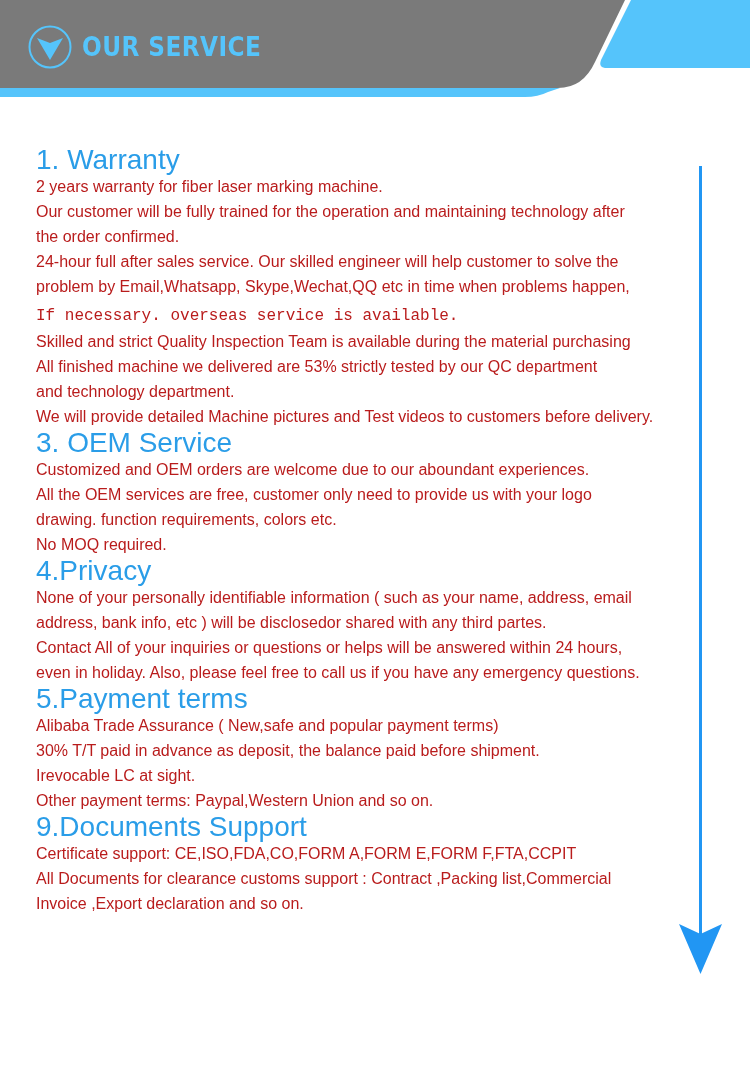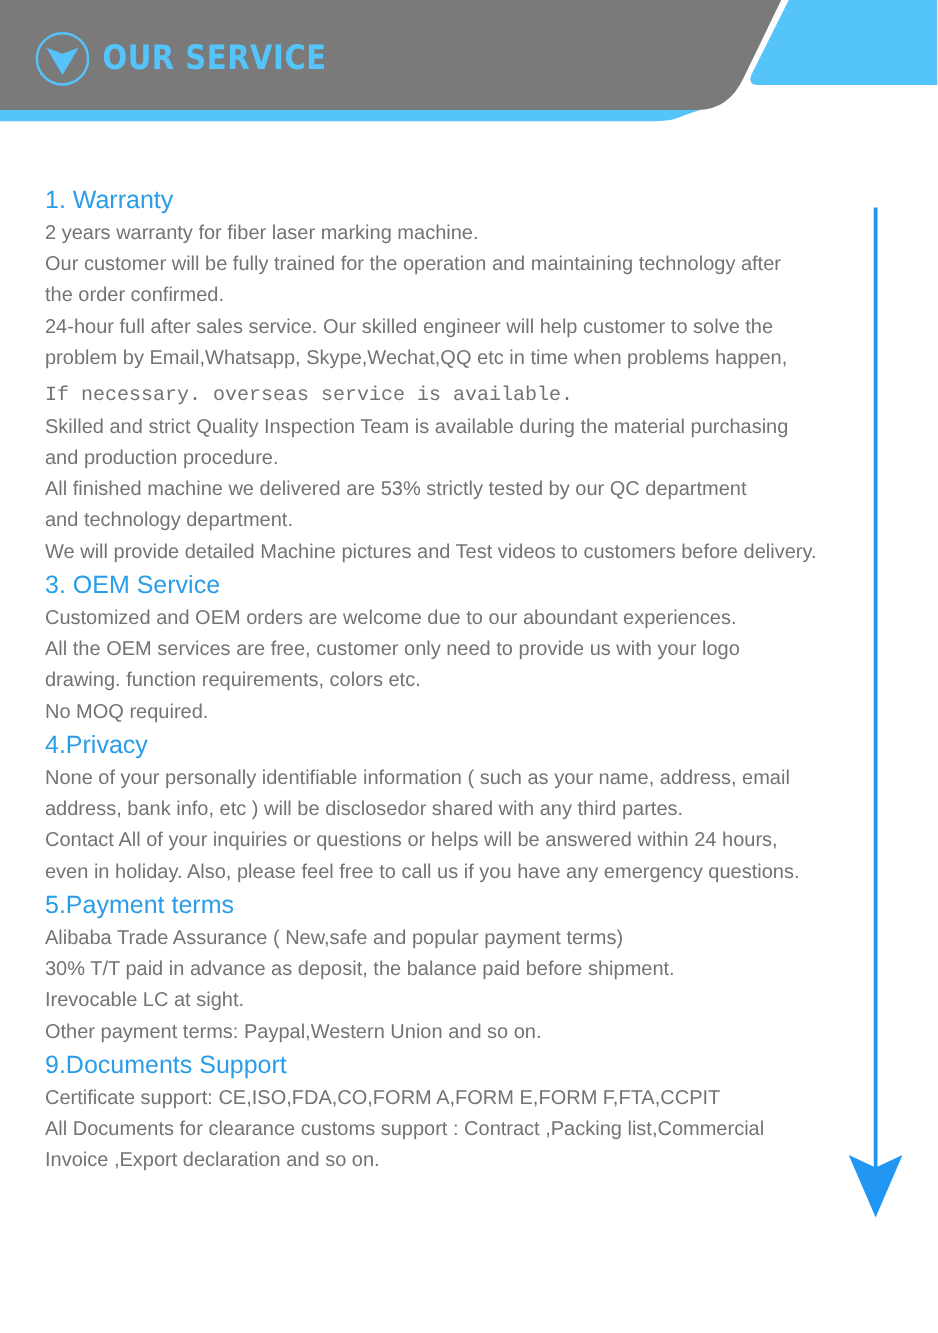--- a/index.html
+++ b/index.html
@@ -36,29 +36,29 @@
     white-space: nowrap;
   }
   .content {
     position: absolute;
     left: 36px; top: 146px;
     width: 650px;
   }
   .section { margin: 0; }
   .section-title {
     color: #2a9de8;
-    font-size: 20px;
+    font-size: 28px;
     line-height: 28px;
     height: 28px;
     margin: 0;
     font-weight: normal;
     white-space: nowrap;
   }
   .section-line {
-    color: #737373;
+    color: #b91c1c;
     font-size: 16px;
     line-height: 25px;
     margin: 0;
     white-space: nowrap;
   }
   .section-line.extra-gap { margin-top: 5px; font-family: Liberation Mono, monospace; }
   .arrow-line {
     position: absolute;
     left: 699px; top: 166px;
     width: 3px; height: 770px;
@@ -97,21 +97,20 @@
     <p class="section-line">2 years warranty for fiber laser marking machine.</p>
     <p class="section-line">Our customer will be fully trained for the operation and maintaining technology after</p>
     <p class="section-line">the order confirmed.</p>
     <p class="section-line">24-hour full after sales service. Our skilled engineer will help customer to solve the</p>
     <p class="section-line">problem by Email,Whatsapp, Skype,Wechat,QQ etc in time when problems happen,</p>
     <p class="section-line extra-gap">If necessary. overseas service is available.</p>
   </div>
 
   <div class="section">
     <p class="section-line">Skilled and strict Quality Inspection Team is available during the material purchasing</p>
-    <p class="section-line">and production procedure.</p>
     <p class="section-line">All finished machine we delivered are 53% strictly tested by our QC department</p>
     <p class="section-line">and technology department.</p>
     <p class="section-line">We will provide detailed Machine pictures and Test videos to customers before delivery.</p>
   </div>
 
   <div class="section">
     <h2 class="section-title">3. OEM Service</h2>
     <p class="section-line">Customized and OEM orders are welcome due to our aboundant experiences.</p>
     <p class="section-line">All the OEM services are free, customer only need to provide us with your logo</p>
     <p class="section-line">drawing. function requirements, colors etc.</p>

